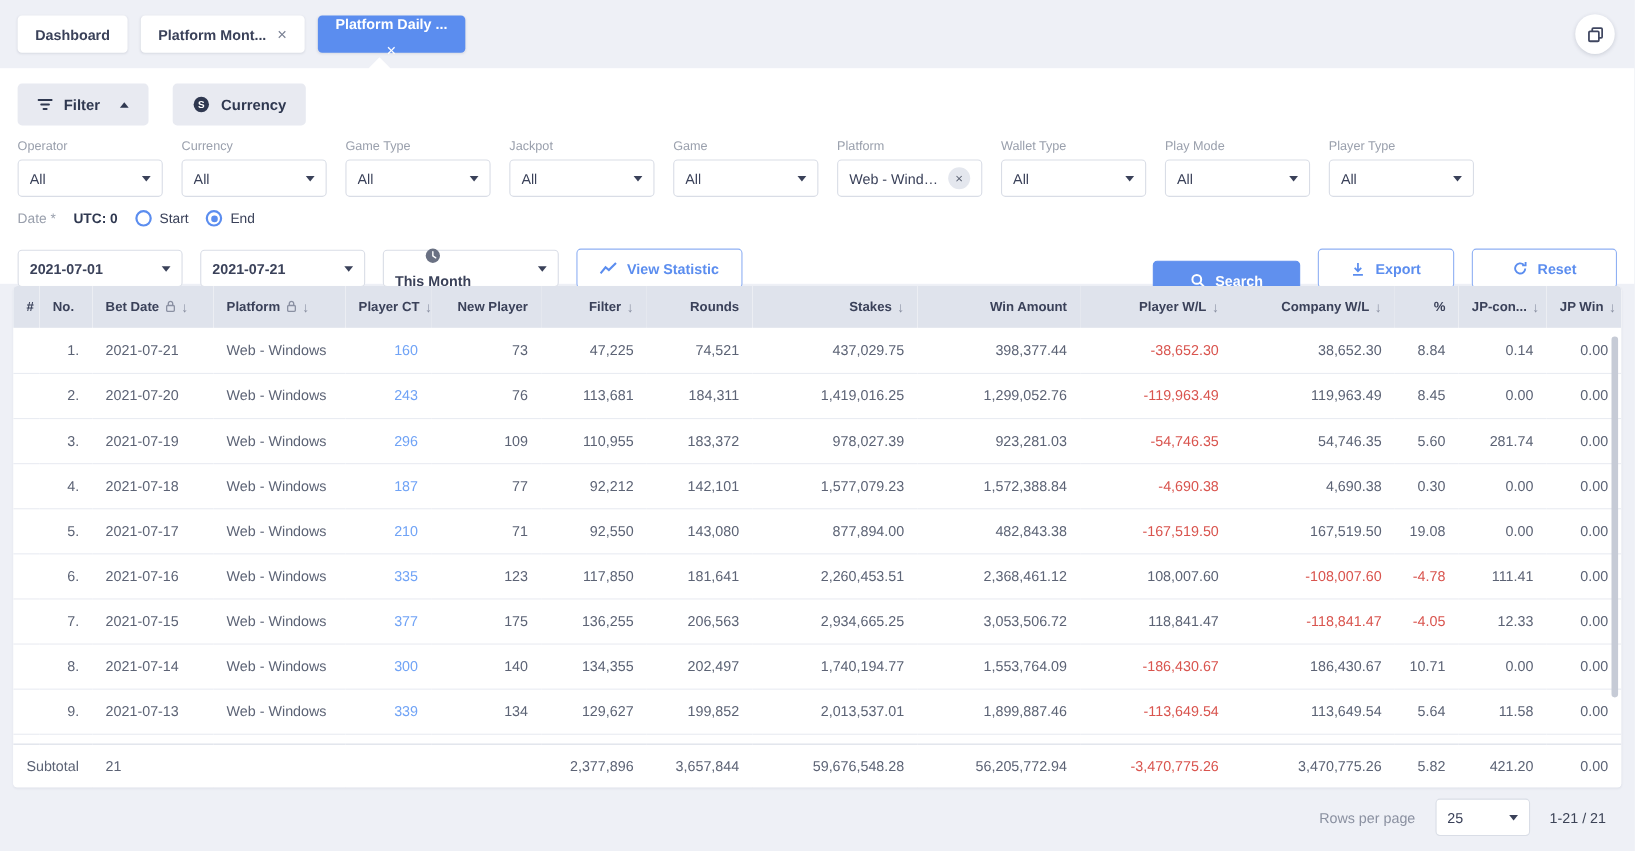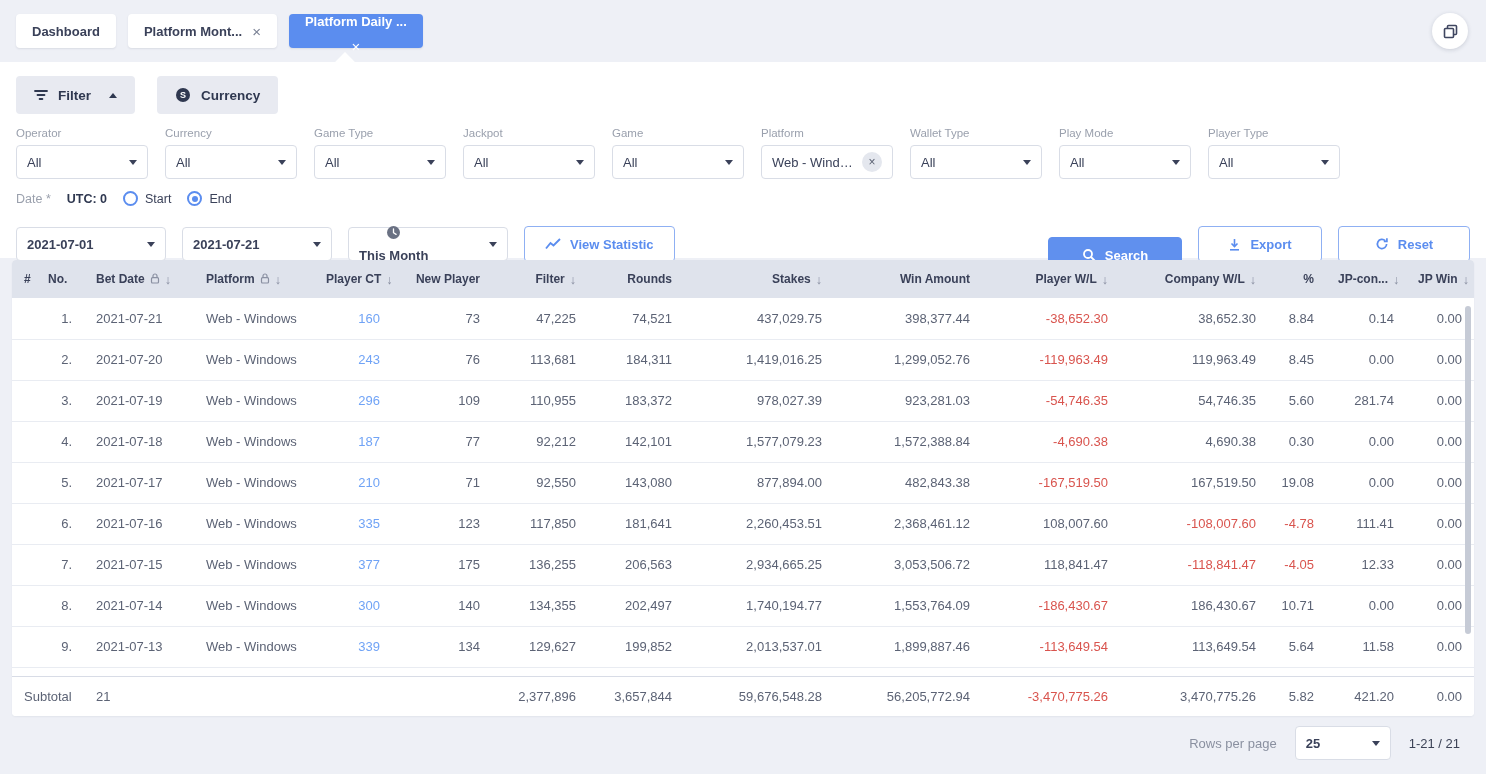--- a/index.html
+++ b/index.html
@@ -84,21 +84,21 @@
            background:#c6cbd6;cursor:pointer;}
 
   .col-hash{width:24px}.col-no{width:48px}.col-date{width:110px}.col-platform{width:120px}
   .col-playerCt{width:78px}.col-newPlayer{width:100px}.col-hands{width:96px}.col-rounds{width:96px}
   .col-stakes{width:150px}.col-winAmount{width:148px}.col-playerWL{width:138px}
   .col-companyWL{width:148px}.col-pct{width:58px}.col-jpCon{width:80px}.col-jpWin{width:68px}
 
   
   .pagination{position:absolute;top:726px;right:26px;display:flex;align-items:center;gap:18px;}
   .pp-label{font-size:13px;color:#8a90a0;}
-  .pp-select{width:96px;font-weight:bold;}
+  .pp-select{width:86px;}
   .pp-range{font-size:13px;color:#3c4357;}
 </style>
 </head>
 <body>
 
 <div class="app">
 
   <div class="tabbar">
       <button class="tab">
         <span class="tab-label">Dashboard</span>

